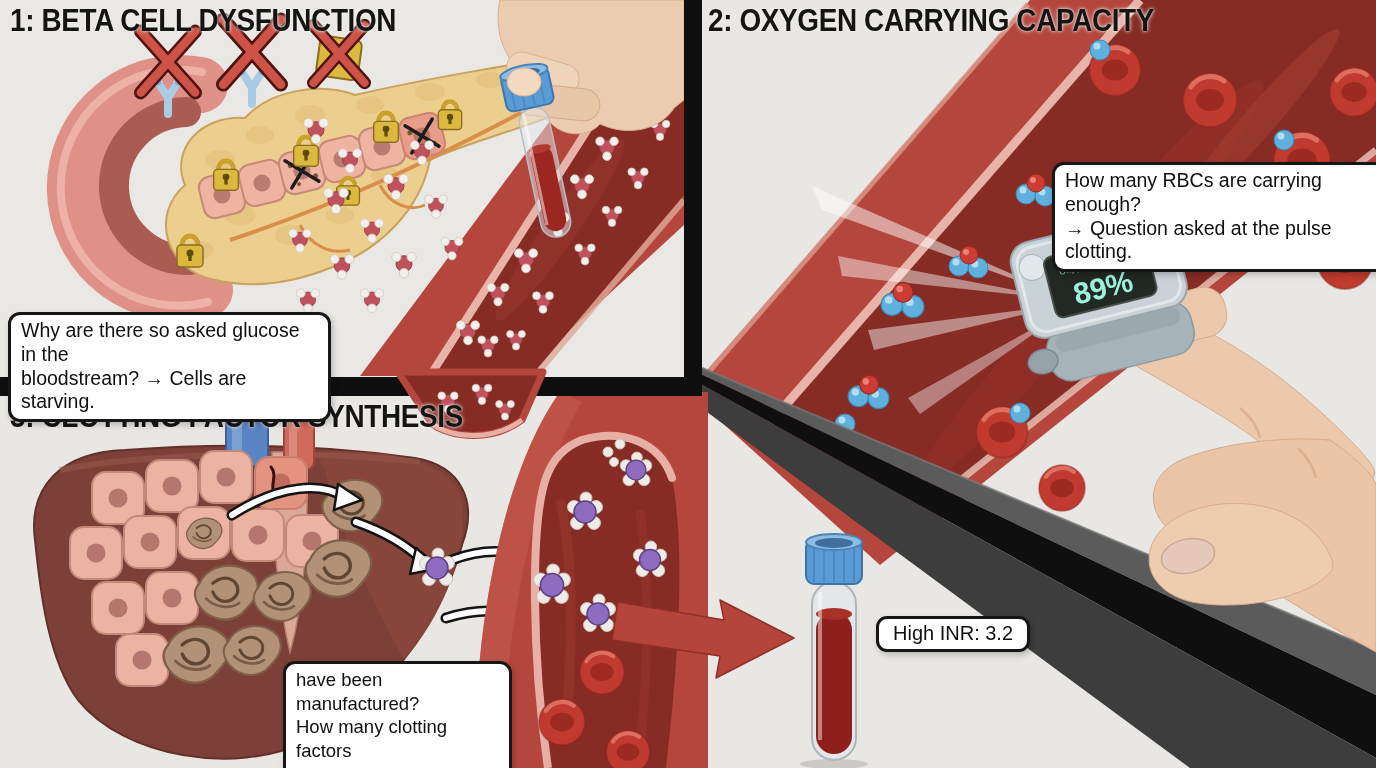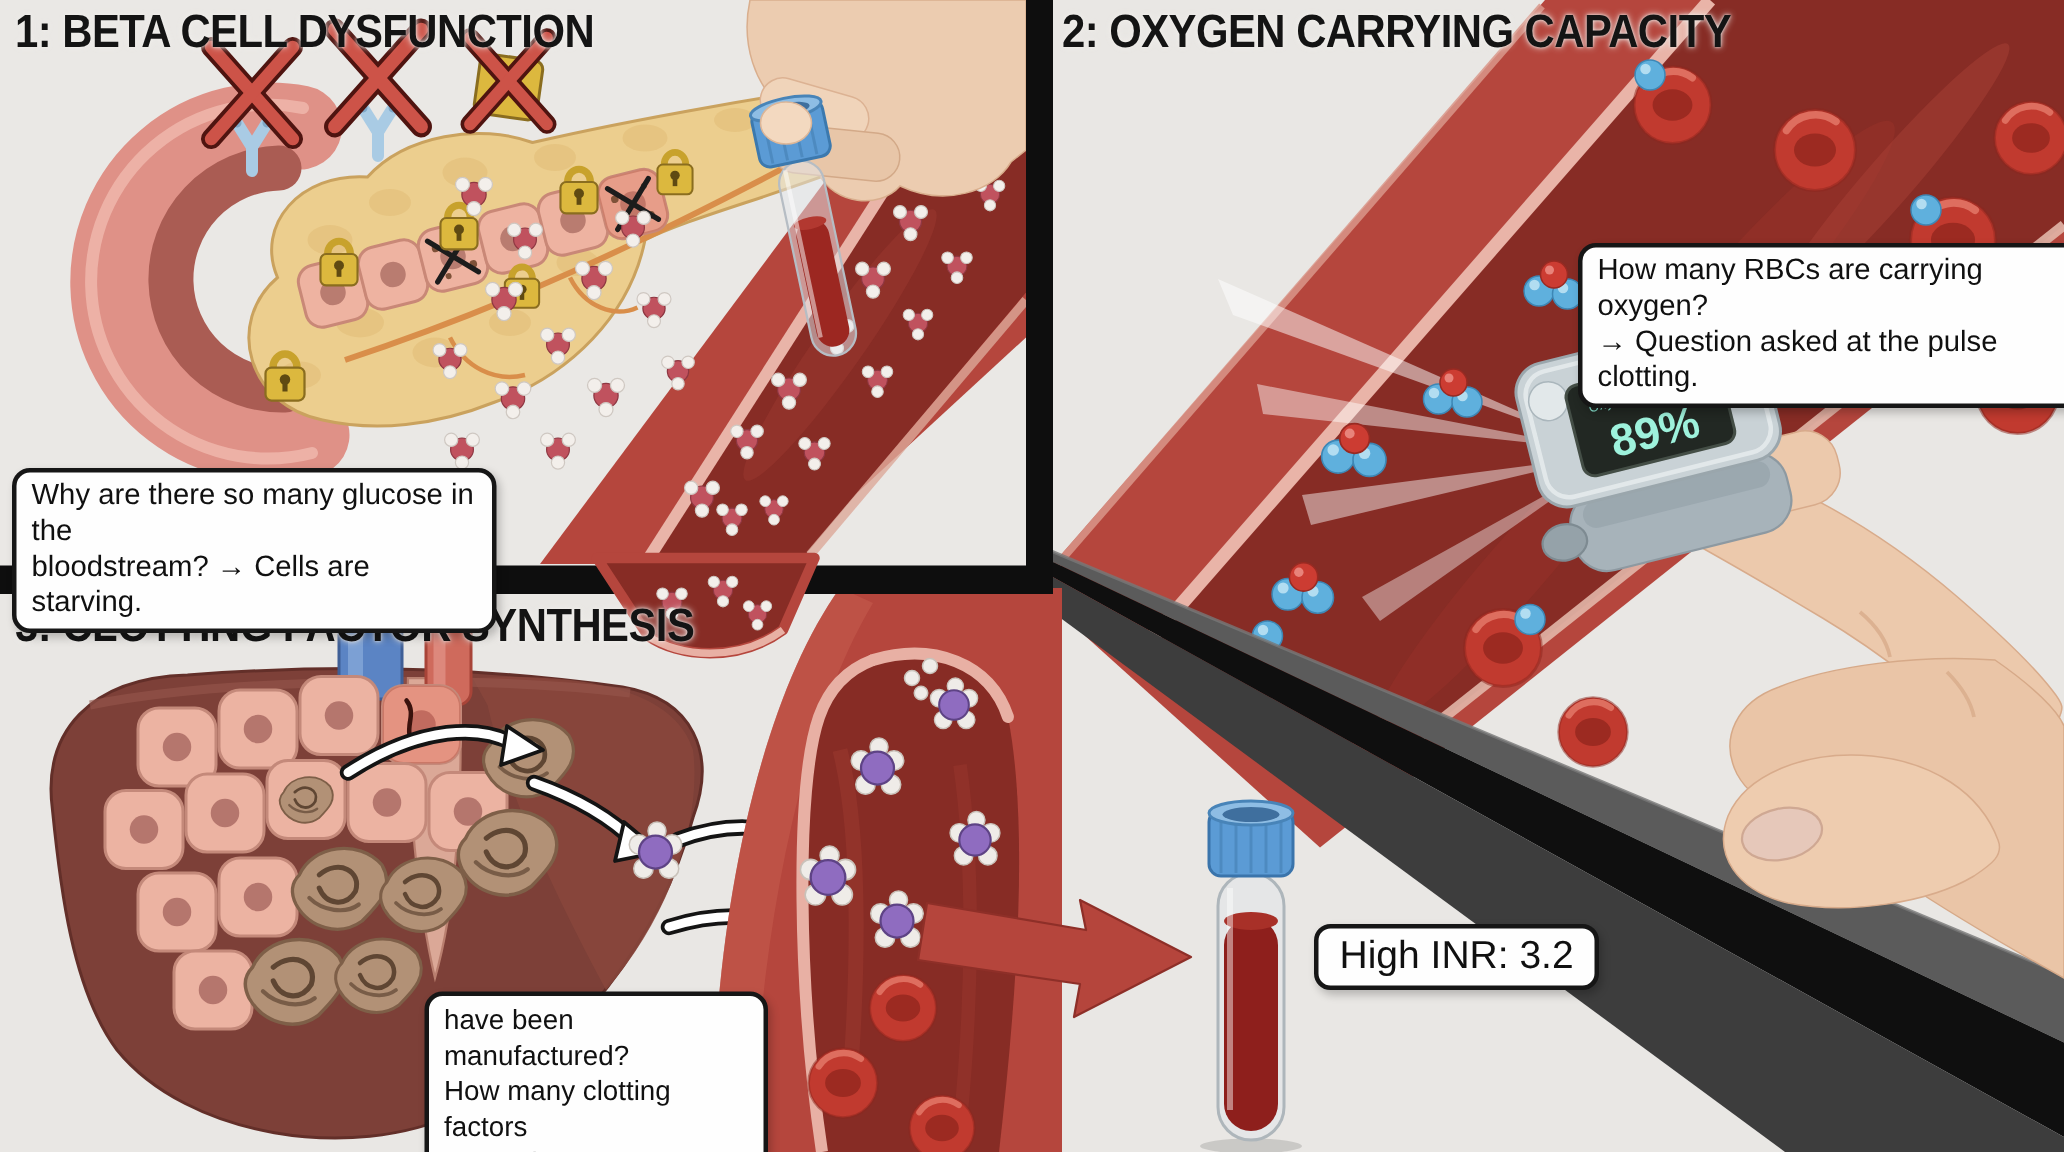--- a/index.html
+++ b/index.html
@@ -7,21 +7,21 @@
     background:#e9e7e4;font-family:"Liberation Sans",sans-serif;}
   .canvas svg{position:absolute;left:0;top:0;}
   .panel-title{position:absolute;font-family:"Liberation Sans",sans-serif;font-weight:bold;
     font-size:31px;color:#141414;letter-spacing:-.4px;white-space:nowrap;
     transform:scaleX(.9);transform-origin:0 0;
     text-shadow:0 0 5px rgba(240,238,235,.95),0 0 2px rgba(240,238,235,.9);}
   .callout{position:absolute;background:#fefefe;border:3px solid #161616;border-radius:12px;
     padding:4px 10px 5px 10px;color:#101010;font-size:19.5px;line-height:1.22;
     box-shadow:2px 3px 6px rgba(0,0,0,.22);}
   .callout.small{font-size:18.5px;line-height:1.28;}
-  .callout.inr{font-size:26px;padding:2px 14px 4px 14px;border-radius:11px;white-space:nowrap;}
+  .callout.inr{font-size:20px;padding:2px 14px 4px 14px;border-radius:11px;white-space:nowrap;}
   #panel1{position:absolute;left:0;top:0;width:684px;height:377px;background:#eae8e5;overflow:hidden;}
   .bar{position:absolute;background:#0e0e0e;}
   #bar-v{left:684px;top:0;width:18px;height:396px;}
   #bar-h{left:0;top:377px;width:702px;height:19px;}
 </style>
 </head>
 <body>
 
 <div class="canvas">
 
@@ -426,26 +426,26 @@
     <use href="#glu" transform="translate(448,400) scale(.7)"></use>
     <use href="#glu" transform="translate(482,392) scale(.68)"></use>
     <use href="#glu" transform="translate(505,408) scale(.65)"></use>
   </svg>
 
   <div class="panel-title" style="left:10px;top:3px">1: BETA CELL DYSFUNCTION</div>
   <div class="panel-title" style="left:708px;top:3px">2: OXYGEN CARRYING CAPACITY</div>
   <div class="panel-title" style="left:10px;top:399px">3: CLOTTING FACTOR SYNTHESIS</div>
 
   <div class="callout" style="left:8px;top:312px;width:297px">
-    <div>Why are there so many glucose in the</div>
+    <div>Why are there so asked glucose in the</div>
     <div>bloodstream? → Cells are starving.</div>
   </div>
 
   <div class="callout" style="left:1052px;top:162px;width:312px">
-    <div>How many RBCs are carrying oxygen?</div>
+    <div>How many RBCs are carrying enough?</div>
     <div>→ Question asked at the pulse clotting.</div>
   </div>
 
   <div class="callout small" style="left:283px;top:661px;width:203px">
     <div>have been manufactured?</div>
     <div>How many clotting factors</div>
     <div>→ Too low, not enough</div>
 
   </div>
 

